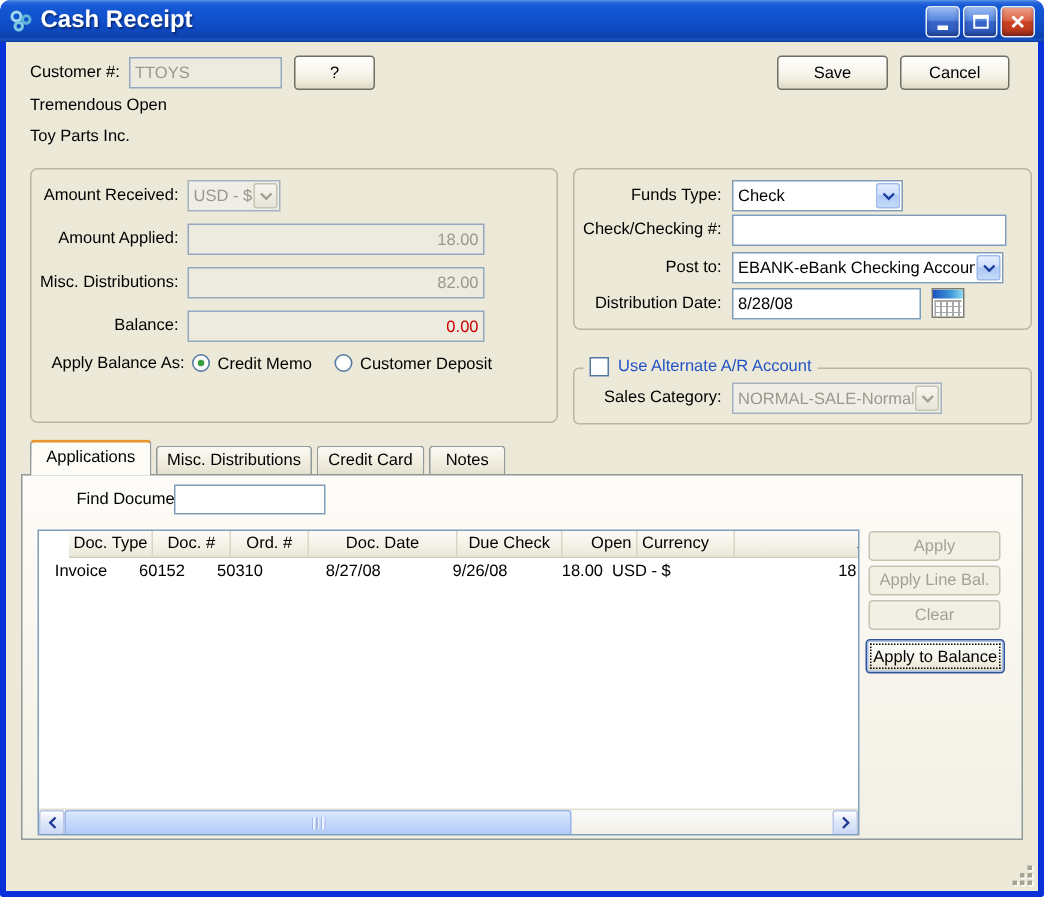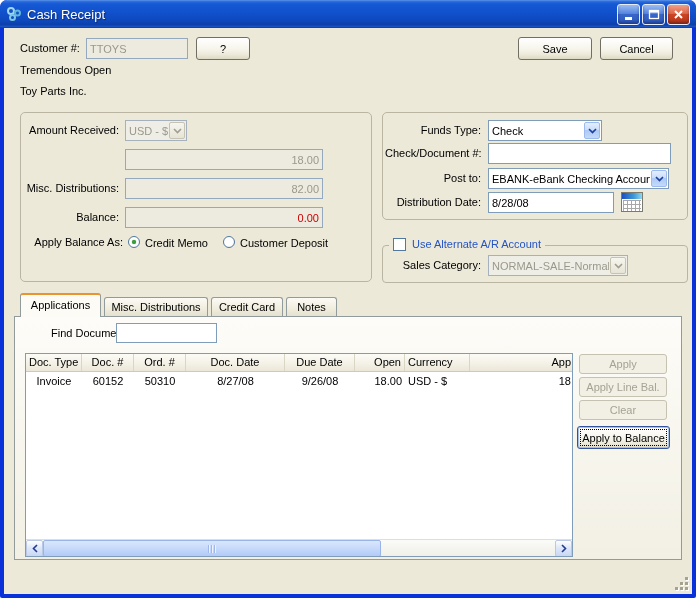--- a/index.html
+++ b/index.html
@@ -8,21 +8,21 @@
     position:relative; width:696px; height:598px;
     font-family:"Liberation Sans",sans-serif; font-size:11px; color:#000;
     background:#0831D9; border-radius:7px 7px 2px 2px; overflow:hidden;
   }
   .titlebar {
     position:absolute; top:0; left:0; right:0; height:28px;
     display:flex; align-items:center; padding:0 6px;
     background:linear-gradient(180deg,#5A96E8 0%,#2B69DC 6%,#1659D4 14%,#1152CE 40%,#0E49BE 72%,#0C40AC 88%,#1A53C2 95%,#0A3A9A 100%);
     border-radius:7px 7px 0 0;
   }
-  .tb-title { color:#fff; font-weight:normal; font-size:13px; margin-left:5px; flex:1;
+  .tb-title { color:#fff; font-weight:bold; font-size:16px; margin-left:5px; flex:1;
     text-shadow:1px 1px 1px rgba(10,40,110,.9); }
   .tb-btns { display:flex; gap:2px; }
   .tb-btn { width:23px; height:21px; border-radius:3px; border:1px solid #E6EDF8;
     display:flex; align-items:center; justify-content:center;
     box-shadow:inset 0 -2px 3px rgba(0,0,40,.35); }
   .tb-btn.minb,.tb-btn.maxb { background:linear-gradient(180deg,#9DBDF2 0%,#5585E0 45%,#3765C8 50%,#2E59BE 100%); }
   .tb-btn.closeb { background:linear-gradient(180deg,#F0A088 0%,#DD6547 45%,#CC4425 50%,#B23516 100%); }
   .bodyarea { position:absolute; top:28px; left:4px; right:4px; bottom:4px; background:#ECE9D8; overflow:hidden; }
 
   .lbl { position:absolute; white-space:nowrap; line-height:13px; }
@@ -68,21 +68,21 @@
     border-radius:3px 3px 0 0; text-align:center; line-height:18px;
     background:linear-gradient(180deg,#FCFAF4,#F0EDDE 60%,#E4E1CF); }
   .tab.active { height:24px; bottom:-1px; z-index:5; background:#FCFBF5;
     border-top:2px solid #E9952E; line-height:21px; }
 
   .panel { position:absolute; left:10px; top:288px; width:668px; height:244px;
     border:1px solid #919B9C; background:linear-gradient(180deg,#FDFCF8,#F2F0E4); z-index:1; }
 
   .grid { position:absolute; border:1px solid #7F9DB9; background:#fff; overflow:hidden; }
   .grid-head { display:flex; height:18px; border-bottom:1px solid #CDCABA;
-    background:linear-gradient(180deg,#FCFBF6,#F3F1E5 60%,#EAE7D7); }
+    background:linear-gradient(180deg,#FCFBF6,#F3F1E5 60%,#EAE7D7);margin-left:20px; }
   .th { border-right:1px solid #D9D6C6; padding:0 3px; line-height:17px; overflow:hidden;
     white-space:nowrap; flex:none; }
   .grid-row { display:flex; height:18px; }
   .td { padding:0 3px; line-height:18px; overflow:hidden; white-space:nowrap; flex:none; }
   .tc { text-align:center; } .trr { text-align:right; } .tll { text-align:left; }
 
   .hscroll { position:absolute; left:0; right:0; bottom:0; height:17px;
     background:linear-gradient(180deg,#FBFBF8,#F0EFE8); border-top:1px solid #E2DFD2; }
   .sb-btn { position:absolute; top:0; width:17px; height:17px; border:1px solid #B9C8E4; border-radius:2px;
     background:linear-gradient(180deg,#FEFEFE,#DCE6F8 50%,#C8D8F4);
@@ -147,20 +147,21 @@
       <span class="flabel" style="left:2px;top:7px;width:96px;">Amount Received:</span>
       <div class="combo dis" style="left:104px;top:7px;width:62px;">
         <span class="combo-text">USD - $</span>
         <span class="combo-btn">
           <svg width="9" height="6">
               <path d="M1 1 L4.5 4.5 L8 1" fill="none" stroke="#A09E90" stroke-width="1.6"></path>
             </svg>
         </span>
       </div>
 
+      <span class="flabel" style="left:2px;top:36px;width:96px;">Amount Applied:</span>
       <input class="xp-input dis num" style="left: 104px; top: 36px; width: 198px;" readonly="" value="18.00">
 
       <span class="flabel" style="left:2px;top:65px;width:96px;">Misc. Distributions:</span>
       <input class="xp-input dis num" style="left: 104px; top: 65px; width: 198px;" readonly="" value="82.00">
 
       <span class="flabel" style="left:2px;top:94px;width:96px;">Balance:</span>
       <input class="xp-input dis num red" style="left: 104px; top: 94px; width: 198px;" readonly="" value="0.00">
 
       <span class="flabel" style="left:2px;top:119px;width:100px;">Apply Balance As:</span>
       <span class="radio checked" style="left:107px;top:123px;"></span>
@@ -173,21 +174,21 @@
       <span class="flabel" style="left:2px;top:7px;width:96px;">Funds Type:</span>
       <div class="combo" style="left:105px;top:7px;width:114px;">
         <span class="combo-text">Check</span>
         <span class="combo-btn">
           <svg width="9" height="6">
               <path d="M1 1 L4.5 4.5 L8 1" fill="none" stroke="#1C3E9E" stroke-width="1.6"></path>
             </svg>
         </span>
       </div>
 
-      <span class="flabel" style="left:2px;top:30px;width:96px;">Check/Document #:</span>
+      <span class="flabel" style="left:2px;top:30px;width:96px;">Check/Checking #:</span>
       <input class="xp-input" style="left: 105px; top: 30px; width: 183px;" value="">
 
       <span class="flabel" style="left:2px;top:55px;width:96px;">Post to:</span>
       <div class="combo" style="left:105px;top:55px;width:181px;">
         <span class="combo-text">EBANK-eBank Checking Account</span>
         <span class="combo-btn">
           <svg width="9" height="6">
               <path d="M1 1 L4.5 4.5 L8 1" fill="none" stroke="#1C3E9E" stroke-width="1.6"></path>
             </svg>
         </span>
@@ -227,21 +228,21 @@
     <div class="panel">
       <span class="lbl" style="left:4px;top:10px;padding-left:32px;">Find Document #:</span>
       <input class="xp-input" style="left: 101px; top: 6px; width: 101px; height: 20px;" value="">
 
       <div class="grid" style="left:10px;top:36px;width:548px;height:204px;">
         <div class="grid-head">
           <div class="th tc" style="width:56px;">Doc. Type</div>
           <div class="th tc" style="width:52px;">Doc. #</div>
           <div class="th tc" style="width:52px;">Ord. #</div>
           <div class="th tc" style="width:99px;">Doc. Date</div>
-          <div class="th tc" style="width:70px;">Due Date</div>
+          <div class="th tc" style="width:70px;">Due Check</div>
           <div class="th trr" style="width:50px;">Open</div>
           <div class="th tll" style="width:65px;">Currency</div>
           <div class="th trr" style="width:104px;border-right:none;">App</div>
         </div>
         <div class="grid-row">
           <div class="td tc" style="width:56px;">Invoice</div>
           <div class="td tc" style="width:52px;">60152</div>
           <div class="td tc" style="width:52px;">50310</div>
           <div class="td tc" style="width:99px;">8/27/08</div>
           <div class="td tc" style="width:70px;">9/26/08</div>

